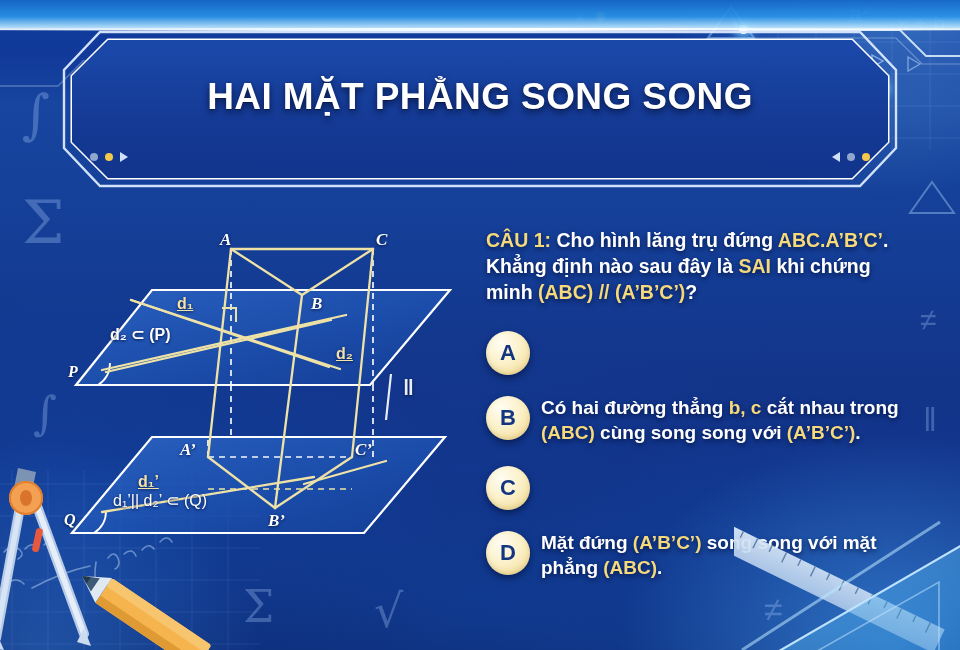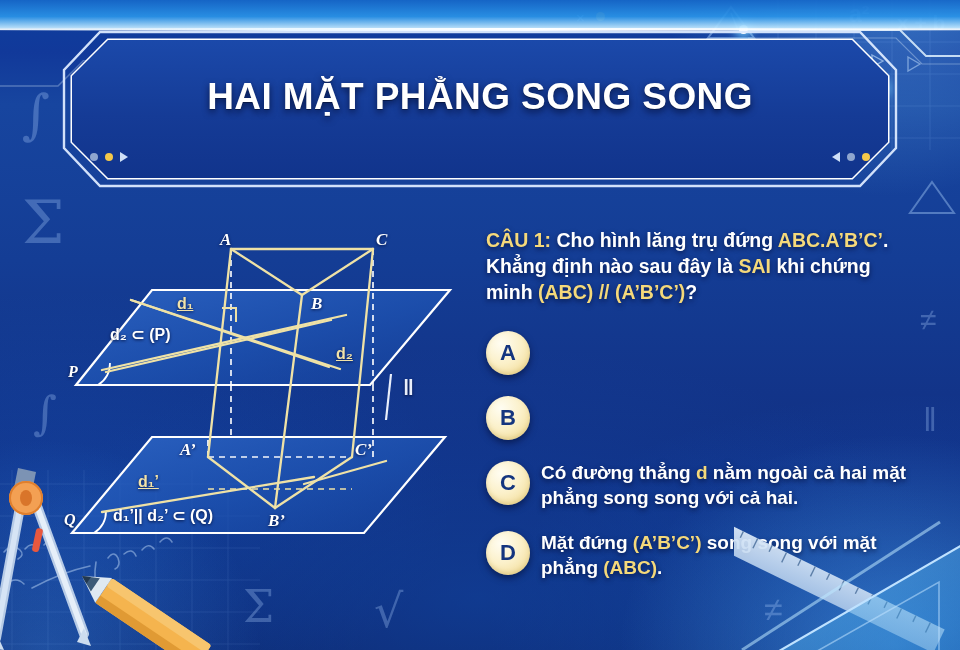--- a/index.html
+++ b/index.html
@@ -360,41 +360,41 @@
     <div class="dlabel" style="left:222px; top:299px;">B’</div>
 
     <div class="dlabel" style="left:22px; top:151px; font-size:16px;">P</div>
     <div class="dlabel" style="left:18px; top:299px; font-size:16px;">Q</div>
 
     <div class="dlabel gold" style="left:131px; top:83px; font-size:16px; font-weight:bold;">d₁</div>
     <div class="dlabel gold" style="left:258px; top:133px; font-size:16px; font-weight:bold;margin-left:32px;">d₂</div>
     <div class="dlabel white-eq" style="left:64px; top:113px;">d₂ ⊂ (P)</div>
 
     <div class="dlabel gold" style="left:92px; top:261px; font-size:16px; font-weight:bold;">d₁’</div>
-    <div class="dlabel white-eq" style="left:67px; top:294px; font-weight:bold;">d₁’|| d₂’ ⊂ (Q)</div>
+    <div class="dlabel white-eq" style="left:67px; top:279px; font-weight:normal;">d₁’|| d₂’ ⊂ (Q)</div>
 
     <div class="dlabel" style="left:357px; top:163px; font-size:22px; color:#e8eefb; font-style:normal; font-family:'Liberation Sans',sans-serif;">‖</div>
   </div>
 
   <div class="qblock">
     <div class="qtext">
       <span class="gold-b">CÂU 1:</span><span> Cho hình lăng trụ đứng </span><span class="gold">ABC.A’B’C’</span><span>. Khẳng định nào sau đây là </span><span class="gold">SAI</span><span> khi chứng minh </span><span class="gold">(ABC) // (A’B’C’)</span><span>?</span>
     </div>
   </div>
 
   <div class="options">
     <div class="option">
       <div class="badge">A</div>
     </div>
     <div class="option">
       <div class="badge">B</div>
+      <div class="otext"><span>Có hai đường thẳng </span><span class="gold">b, c</span><span> cắt nhau trong </span><span class="gold">(ABC)</span><span> cùng song song với </span><span class="gold">(A’B’C’)</span><span>.</span></div>
     </div>
     <div class="option">
       <div class="badge">C</div>
-      <div class="otext"><span>Có đường thẳng </span><span class="gold">d</span><span> nằm ngoài cả hai mặt phẳng song song với cả hai.</span></div>
     </div>
     <div class="option">
       <div class="badge">D</div>
       <div class="otext"><span>Mặt đứng </span><span class="gold">(A’B’C’)</span><span> song song với mặt phẳng </span><span class="gold">(ABC)</span><span>.</span></div>
     </div>
   </div>
 
   <div class="tools">
     <svg width="230" height="190" viewBox="0 0 230 190">
 

